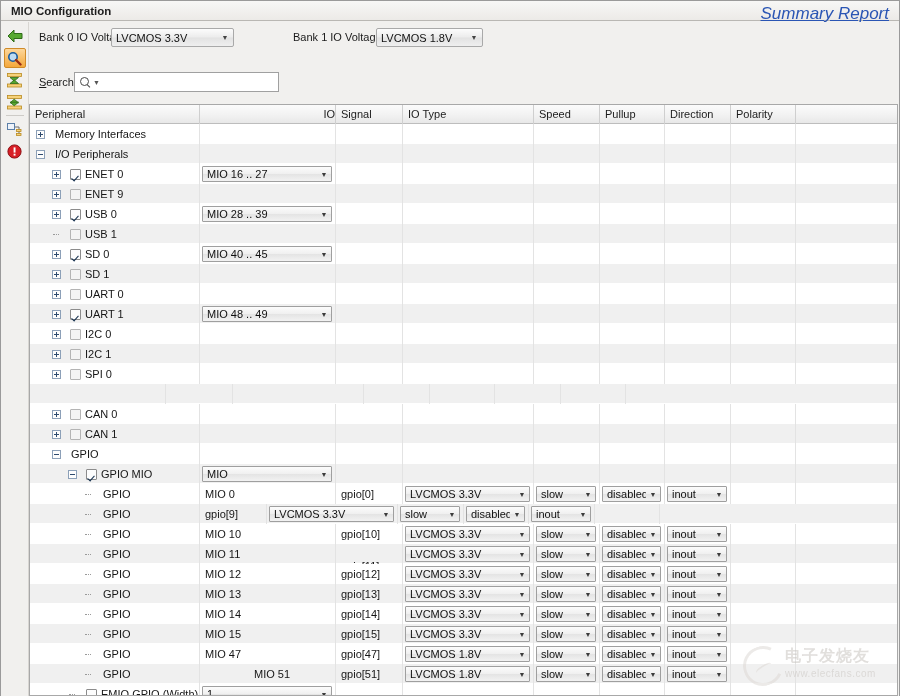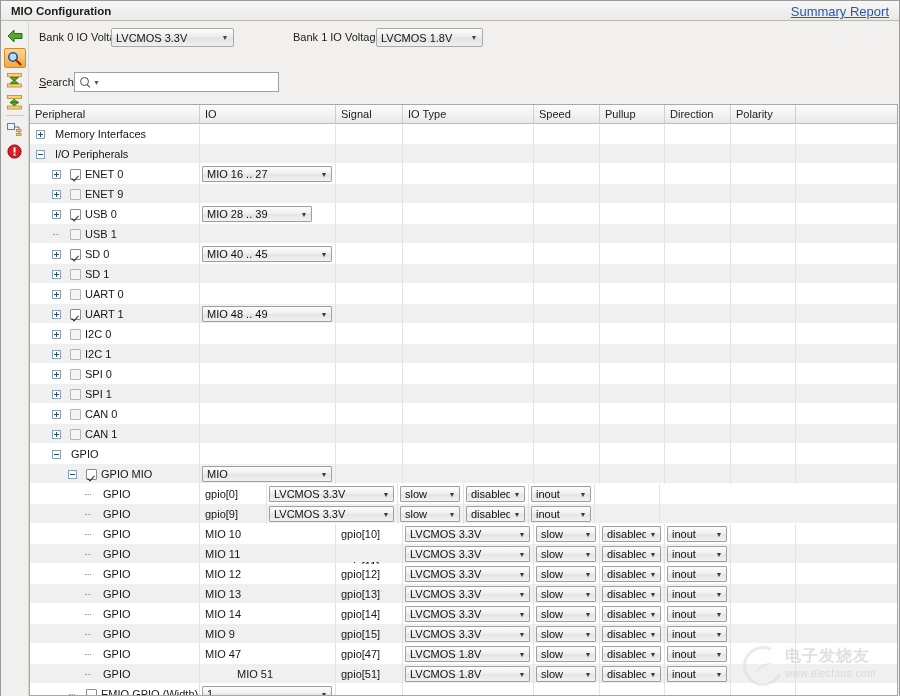--- a/index.html
+++ b/index.html
@@ -24,21 +24,21 @@
     position: absolute; left: 0; top: 0; width: 898px; height: 20px;
     background: linear-gradient(to bottom, #f7f7f6 0%, #eceae7 100%);
     border-bottom: 1px solid #b9b7b3;
     display: flex; align-items: center;
   }
   .titlebar .title {
     font-weight: bold; font-size: 11.5px; padding-left: 10px; color: #1d1d1d;
   }
   .summary-link {
     position: absolute; right: 10px; top: 3px;
-    color: #2a55b4; text-decoration: underline; font-size: 13px; cursor: pointer;
+    color: #2a55b4; text-decoration: underline; font-size: 17px; cursor: pointer; font-style: italic;
   }
 
   
   .rail {
     position: absolute; left: 0; top: 21px; width: 28px; height: 674px;
     background: #f1f0ee;
     border-right: 1px solid #d8d6d2;
   }
   .rail-btn {
     position: relative; width: 22px; height: 20px; margin: 2px auto 1px auto;
@@ -317,21 +317,21 @@
       <div class="searchbox">
         <span class="mag"></span>
         <span class="mag-drop">▼</span>
         <span></span>
       </div>
     </div>
 
     <div class="tablewrap">
       <div class="thead">
           <div class="th" style="width: 170px;">Peripheral</div>
-          <div class="th" style="width: 136px;">IO</div>
+          <div class="th" style="width: 136px; text-align: right;">IO</div>
           <div class="th" style="width: 67px;">Signal</div>
           <div class="th" style="width: 131px;">IO Type</div>
           <div class="th" style="width: 66px;">Speed</div>
           <div class="th" style="width: 65px;">Pullup</div>
           <div class="th" style="width: 66px;">Direction</div>
           <div class="th" style="width: 65px;">Polarity</div>
           <div class="th" style="width: 101px; border-right: none;"></div>
         </div>
       <div class="tbody">
           <div class="row odd">
@@ -417,21 +417,21 @@
             <div class="cell c-peri" style="width: 170px;">
               <div class="tree">
                 <span class="lead" style="width: 22px;"></span>
                 <span class="expander plus"></span>
                 <span class="tline"></span>
                 <span class="chk on"></span>
                 <span class="txt" style="margin-left: 0px;">USB 0</span>
               </div>
             </div>
             <div class="cell" style="width: 136px;">
-              <div class="cellcombo" style="width: 110px;">
+              <div class="cellcombo" style="width: 130px;">
                 <span class="ctext">MIO 28 .. 39</span>
                 <span class="arr">▼</span>
               </div>
             </div>
             <div class="cell" style="width: 67px;"></div>
             <div class="cell" style="width: 131px;"></div>
             <div class="cell" style="width: 66px;"></div>
             <div class="cell" style="width: 65px;"></div>
             <div class="cell" style="width: 66px;"></div>
             <div class="cell" style="width: 65px;"></div>
@@ -593,29 +593,20 @@
             <div class="cell" style="width: 136px;"></div>
             <div class="cell" style="width: 67px;"></div>
             <div class="cell" style="width: 131px;"></div>
             <div class="cell" style="width: 66px;"></div>
             <div class="cell" style="width: 65px;"></div>
             <div class="cell" style="width: 66px;"></div>
             <div class="cell" style="width: 65px;"></div>
             <div class="cell" style="width: 101px; border-right: none;"></div>
           </div>
           <div class="row even">
-            <div class="cell c-peri" style="width: 170px;">
-              <div class="tree">
-                <span class="lead" style="width: 22px;"></span>
-                <span class="expander plus"></span>
-                <span class="tline"></span>
-                <span class="chk dim"></span>
-                <span class="txt" style="margin-left: 0px;">SPI 1</span>
-              </div>
-            </div>
             <div class="cell" style="width: 136px;"></div>
             <div class="cell" style="width: 67px;"></div>
             <div class="cell" style="width: 131px;"></div>
             <div class="cell" style="width: 66px;"></div>
             <div class="cell" style="width: 65px;"></div>
             <div class="cell" style="width: 66px;"></div>
             <div class="cell" style="width: 65px;"></div>
             <div class="cell" style="width: 101px; border-right: none;"></div>
           </div>
           <div class="row odd">
@@ -699,20 +690,23 @@
             <div class="cell" style="width: 101px; border-right: none;"></div>
           </div>
           <div class="row odd">
             <div class="cell c-peri" style="width: 170px;">
               <div class="tree">
                 <span class="lead" style="width: 54px;"></span>
                 <span class="dash"></span>
                 <span class="tline"></span>
                 <span class="txt" style="margin-left: 5px;">GPIO</span>
               </div>
+            </div>
+            <div class="cell" style="width: 136px;">
+              <span class="txt" style="margin-left: 5px;">MIO 0</span>
             </div>
             <div class="cell" style="width: 67px;">
               <span class="txt" style="margin-left: 5px;">gpio[0]</span>
             </div>
             <div class="cell" style="width: 131px;">
               <div class="cellcombo" style="width: 125px;">
                 <span class="ctext">LVCMOS 3.3V</span>
                 <span class="arr">▼</span>
               </div>
             </div>
@@ -989,21 +983,21 @@
           <div class="row even">
             <div class="cell c-peri" style="width: 170px;">
               <div class="tree">
                 <span class="lead" style="width: 54px;"></span>
                 <span class="dash"></span>
                 <span class="tline"></span>
                 <span class="txt" style="margin-left: 5px;">GPIO</span>
               </div>
             </div>
             <div class="cell" style="width: 136px;">
-              <span class="txt" style="margin-left: 5px;">MIO 9</span>
+              <span class="txt" style="margin-left: 5px;">MIO 15</span>
             </div>
             <div class="cell" style="width: 67px;">
               <span class="txt" style="margin-left: 5px;">gpio[15]</span>
             </div>
             <div class="cell" style="width: 131px;">
               <div class="cellcombo" style="width: 125px;">
                 <span class="ctext">LVCMOS 3.3V</span>
                 <span class="arr">▼</span>
               </div>
             </div>
@@ -1073,21 +1067,21 @@
           <div class="row even">
             <div class="cell c-peri" style="width: 170px;">
               <div class="tree">
                 <span class="lead" style="width: 54px;"></span>
                 <span class="dash"></span>
                 <span class="tline"></span>
                 <span class="txt" style="margin-left: 5px;">GPIO</span>
               </div>
             </div>
             <div class="cell" style="width: 136px;">
-              <span class="txt" style="margin-left: 5px; padding-left: 32px;">MIO 51</span>
+              <span class="txt" style="margin-left: 22px; padding-left: 32px;">MIO 51</span>
             </div>
             <div class="cell" style="width: 67px;">
               <span class="txt" style="margin-left: 5px;">gpio[51]</span>
             </div>
             <div class="cell" style="width: 131px;">
               <div class="cellcombo" style="width: 125px;">
                 <span class="ctext">LVCMOS 1.8V</span>
                 <span class="arr">▼</span>
               </div>
             </div>

